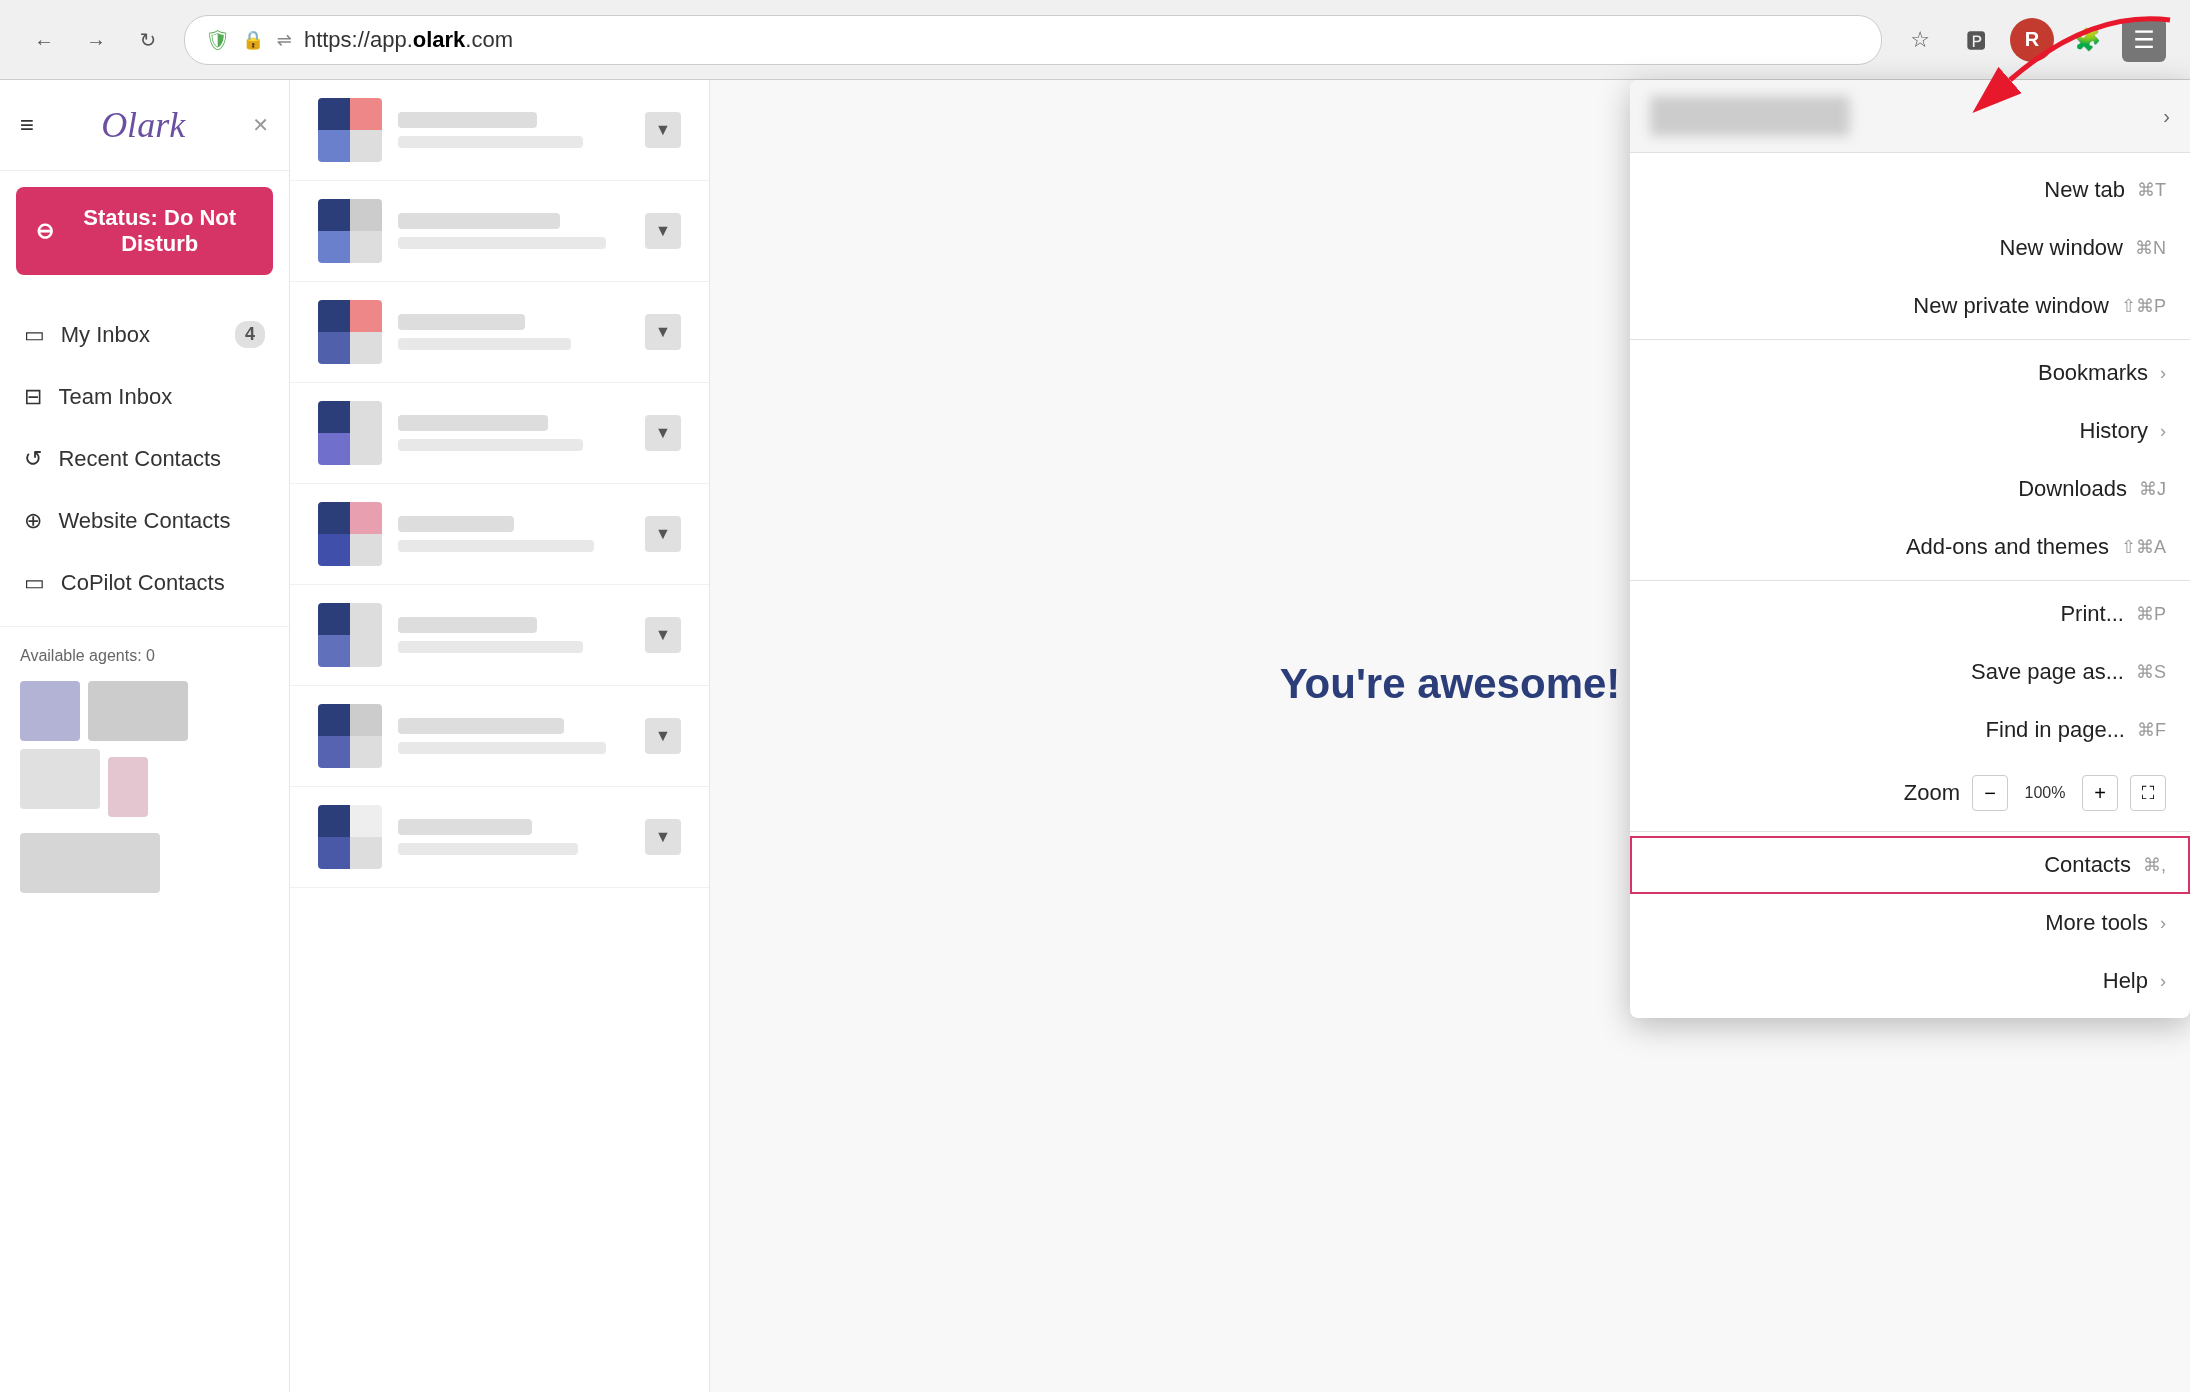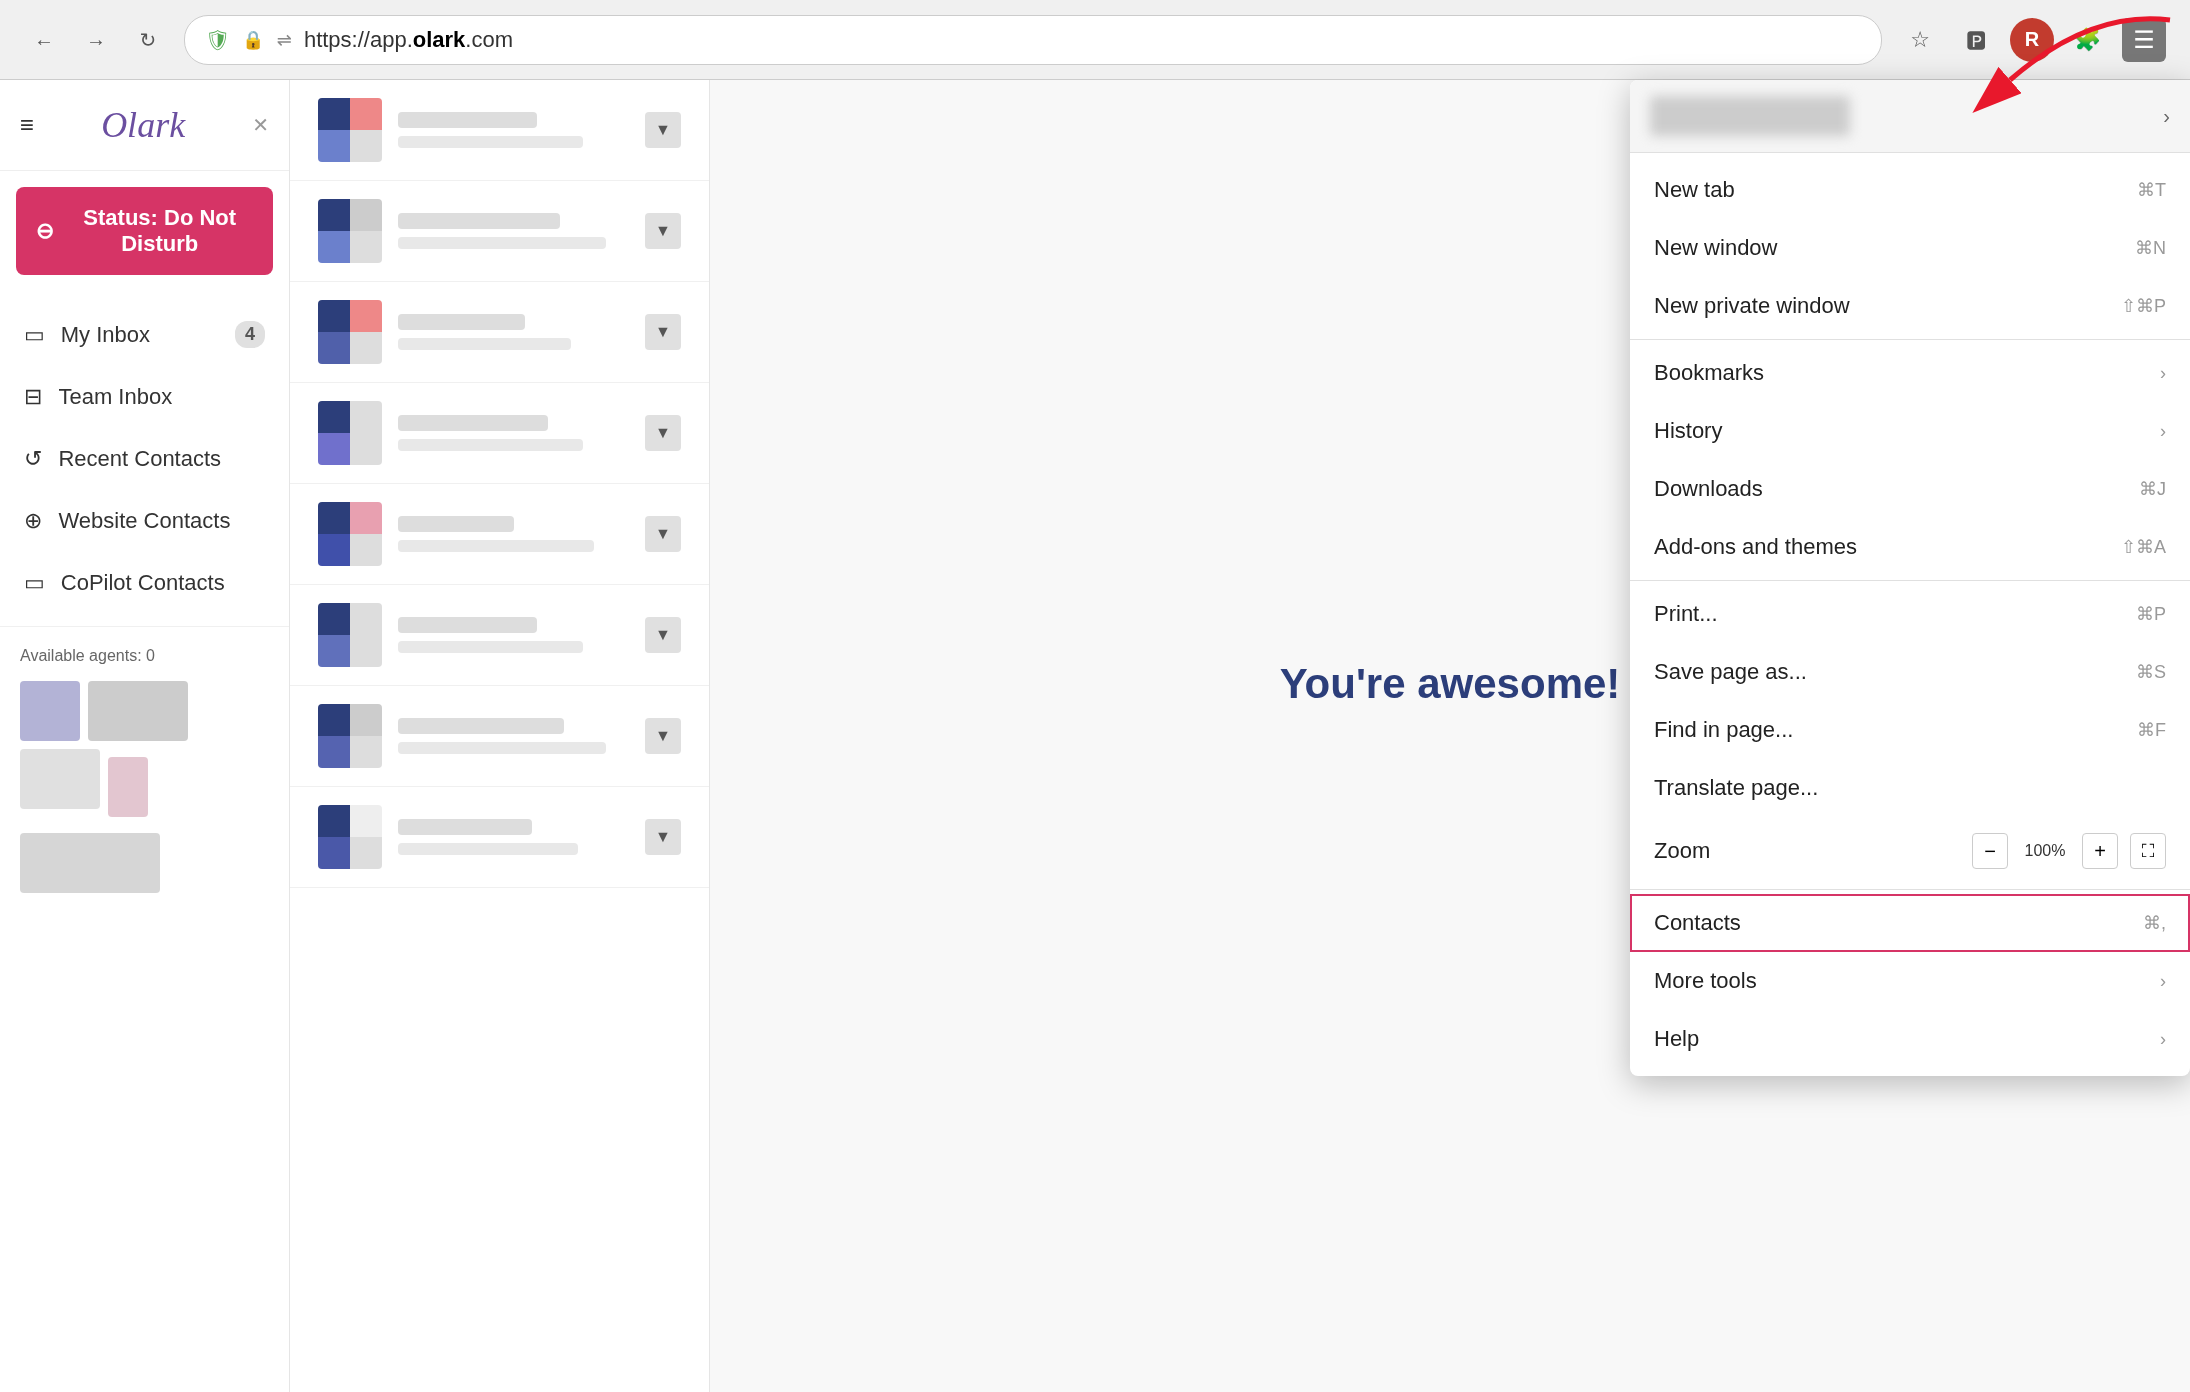--- a/index.html
+++ b/index.html
@@ -299,21 +299,21 @@
       filter: blur(6px);
     }
     .menu-chevron {
       font-size: 20px;
       color: #666;
     }
     .menu-items { padding: 8px 0; }
     .menu-item {
       display: flex;
       align-items: center;
-      justify-content: space-between;
+      justify-content: flex-end;
       padding: 16px 24px;
       cursor: pointer;
       font-size: 22px;
       color: #222;
       gap: 12px;
     }
     .menu-item.highlighted {
       outline: 2px solid #d63466;
       outline-offset: -2px;
     }
@@ -608,23 +608,20 @@
       <span class="menu-item-right">⌘P</span>
     </div>
     <div class="menu-item">
       <span>Save page as...</span>
       <span class="menu-item-right">⌘S</span>
     </div>
     <div class="menu-item">
       <span>Find in page...</span>
       <span class="menu-item-right">⌘F</span>
     </div>
-    <div class="menu-item">
-      <span>Translate page...</span>
-    </div>
 
     <div class="menu-item">
       <span>Zoom</span>
       <div class="zoom-controls">
         <button class="zoom-btn">−</button>
         <span class="zoom-pct">100%</span>
         <button class="zoom-btn">+</button>
         <button class="zoom-expand">⛶</button>
       </div>
     </div>

